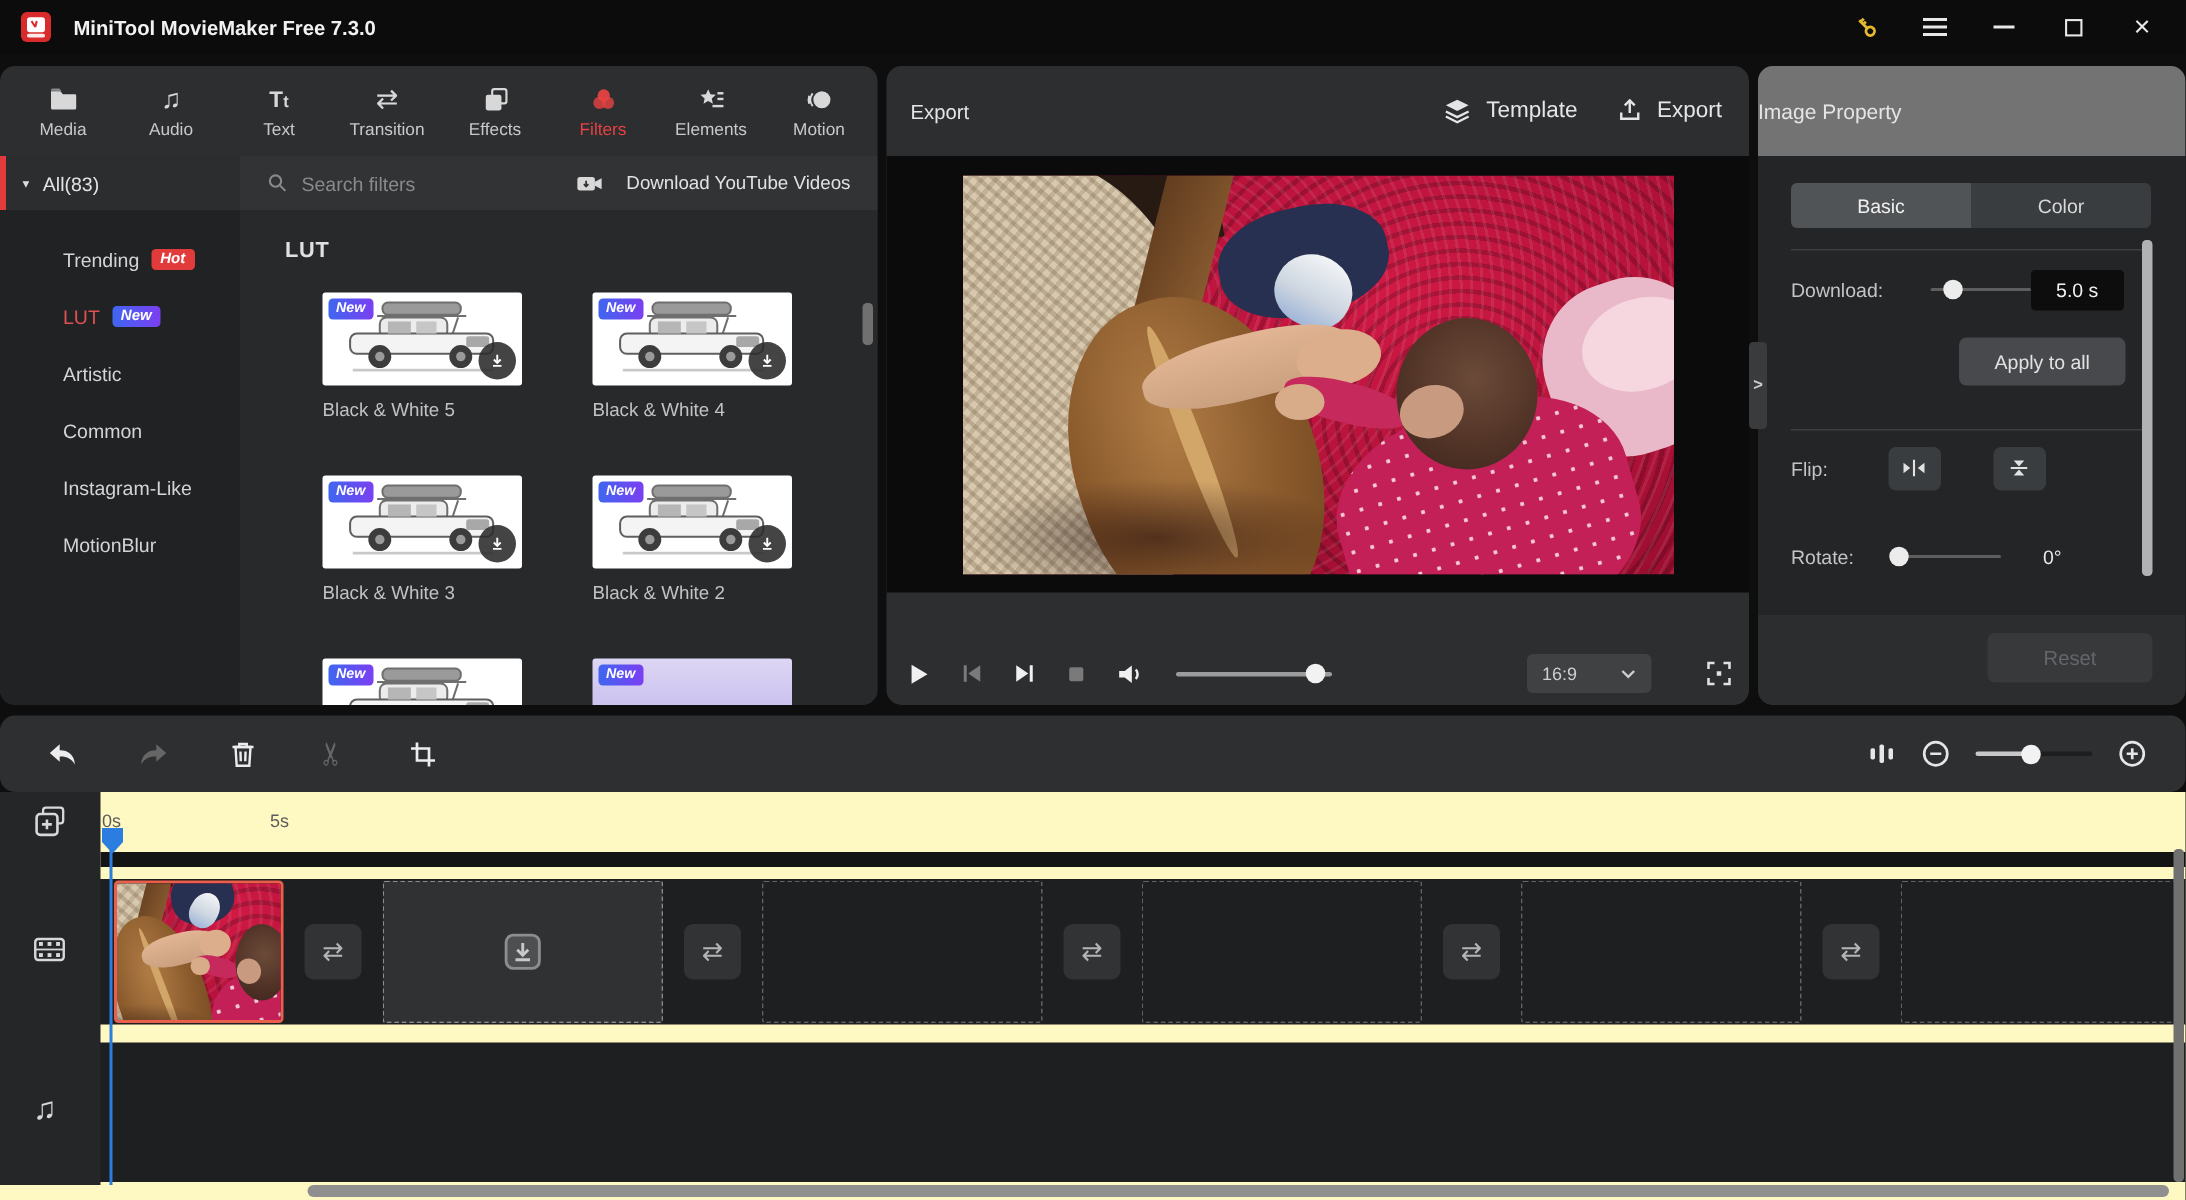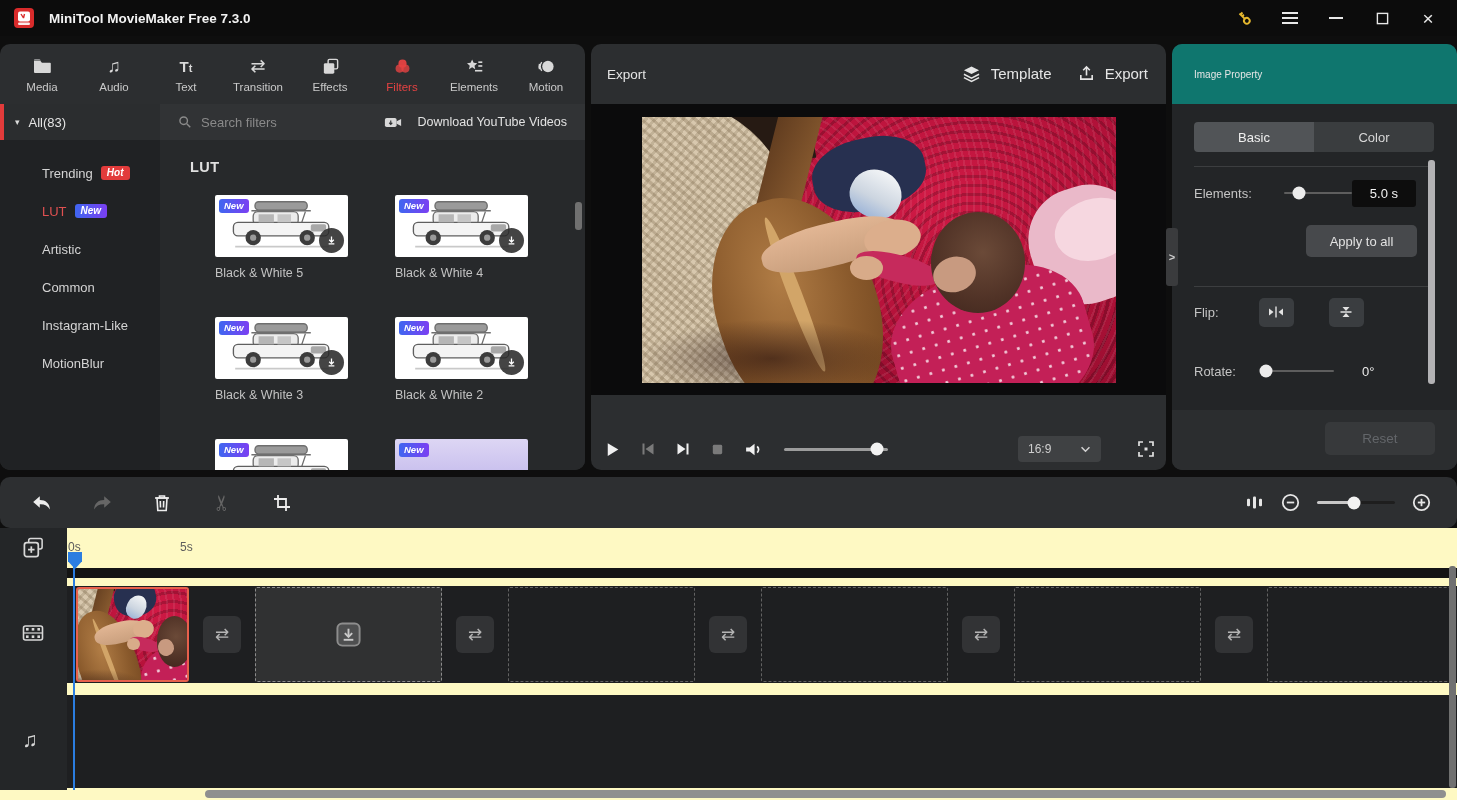--- a/index.html
+++ b/index.html
@@ -67,21 +67,21 @@
 .time{margin-left:auto;font-size:15px;color:#ededed;white-space:pre}
 .time .cur{color:#c05048}
 .ctrl-row{position:absolute;left:0;top:384px;width:575px;height:42px;display:flex;align-items:center;padding-left:13px;gap:19px}
 .cbtn{display:flex;align-items:center;justify-content:center;color:#f0f0f0}
 .cbtn.dim{color:#7a7a7a}
 .vol-track{width:104px;height:3px;background:#9c9c9c;border-radius:2px;position:relative;margin-left:2px}
 .vol-handle{position:absolute;left:89%;top:50%;transform:translate(-50%,-50%);width:13px;height:13px;border-radius:50%;background:#f2f2f2}
 .ratio{margin-left:auto;width:83px;height:26px;background:#3f4143;border-radius:4px;display:flex;align-items:center;justify-content:space-between;padding:0 10px;font-size:12px;color:#cfcfcf}
 .fullscreen{margin:0 11px 0 17px;color:#e2e2e2}
 
-.pr-head{height:60px;display:flex;align-items:center;padding-left:22px;font-size:10px;color:#e5e5e5;background:#0f766e}
+.pr-head{height:60px;display:flex;align-items:center;font-size:14px;color:#e5e5e5;background:#737373}
 .pr-body{position:absolute;left:0;top:60px;width:285px;height:306px;background:#232527}
 .pr-tabs{margin:18px 0 0 22px;width:240px;height:30px;display:flex;border-radius:4px;overflow:hidden}
 .pr-tab{flex:1;display:flex;align-items:center;justify-content:center;font-size:13px;color:#d8d8d8;background:#3a3d3f}
 .pr-tab.active{background:#515457;color:#f0f0f0}
 .pr-div{margin:14px 0 0 22px;border-top:1px solid #3c3e40;width:240px}
 .pr-row{display:flex;align-items:center;margin-top:12px;height:28px}
 .pr-label{margin-left:22px;font-size:13px;color:#c4c4c4}
 .mini-slider{position:relative;width:72px;height:2px;background:#5e5e5e;border-radius:1px}
 .mini-slider .knob{position:absolute;top:50%;transform:translate(-50%,-50%);width:13px;height:13px;border-radius:50%;background:#ececec}
 .dur-slider{margin-left:32px}
@@ -595,21 +595,21 @@
 
   <div class="panel props-panel">
     <div class="pr-head">Image Property</div>
     <div class="pr-body">
       <div class="pr-tabs">
         <div class="pr-tab active">Basic</div>
         <div class="pr-tab">Color</div>
       </div>
       <div class="pr-div"></div>
       <div class="pr-row">
-        <span class="pr-label">Elements:</span>
+        <span class="pr-label">Download:</span>
         <div class="mini-slider dur-slider">
             <div class="knob" style="left:22%"></div>
           </div>
         <div class="dur-value">5.0 s</div>
       </div>
       <button class="apply-btn">Apply to all</button>
       <div class="pr-div" style="margin-top:29px"></div>
       <div class="pr-row" style="margin-top:11px">
         <span class="pr-label">Flip:</span>
         <div class="flip-btn" style="margin-left:40px">

